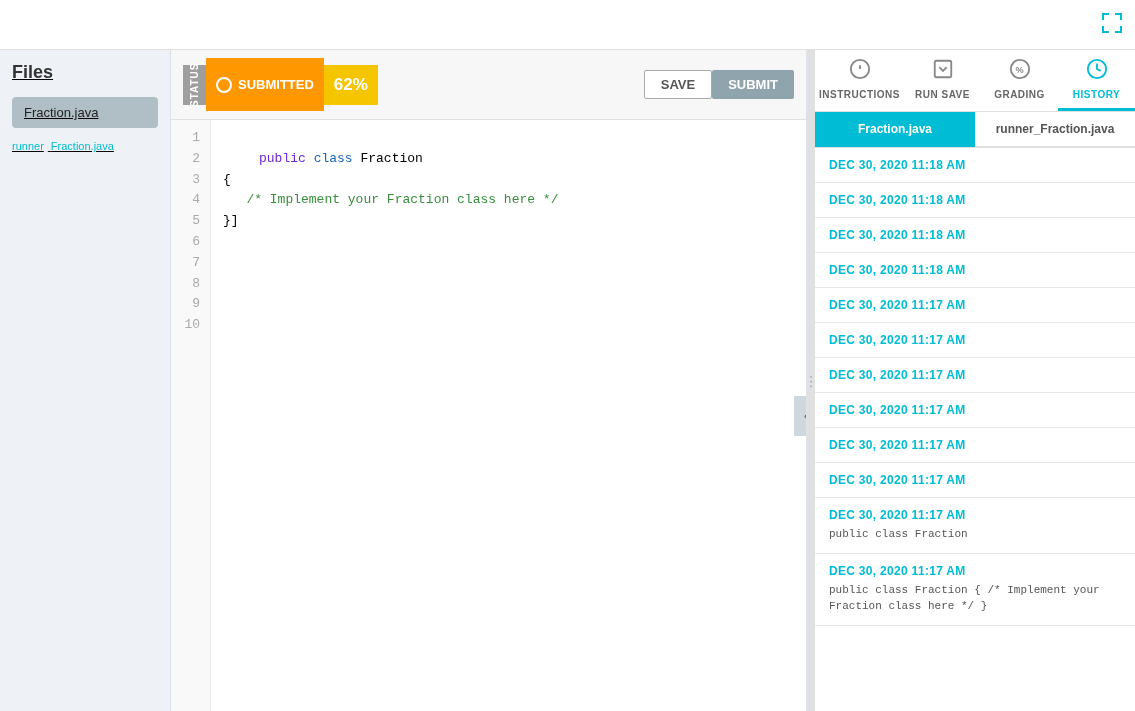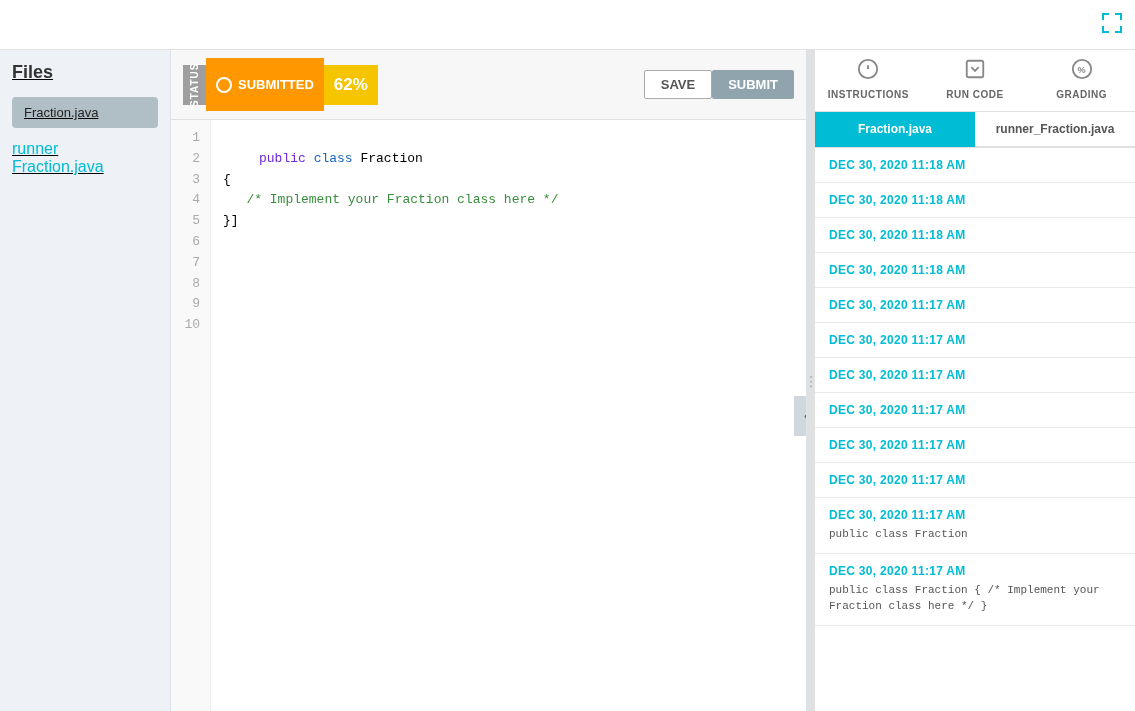--- a/index.html
+++ b/index.html
@@ -53,21 +53,21 @@
       color: #555;
       cursor: pointer;
     }
 
     .file-item.active {
       background: #b0bec5;
       color: #222;
     }
 
     .runner-link {
-      font-size: 16px;
+      font-size: 11px;
       color: #00bcd4;
       cursor: pointer;
       padding: 4px 0;
     }
 
     .runner-link span { margin-right: 4px; }
 
     
     .editor-area {
       flex: 1;
@@ -405,31 +405,40 @@
         </span>
         <span>INSTRUCTIONS</span>
       </div>
       <div class="right-tab">
         <span class="tab-icon">
           <svg width="22" height="22" viewBox="0 0 24 24" fill="none" stroke="#888" stroke-width="2">
             <rect x="3" y="3" width="18" height="18" rx="2"></rect>
               <polyline points="8,10 12,14 16,10"></polyline>
           </svg>
         </span>
-        <span>RUN CODE</span>
+        <span>RUN SAVE</span>
       </div>
       <div class="right-tab">
         <span class="tab-icon">
           <svg width="22" height="22" viewBox="0 0 24 24" fill="none" stroke="#888" stroke-width="2">
             <circle cx="12" cy="12" r="10"></circle>
             <text x="7" y="16" font-size="10" fill="#888" stroke="none">%</text>
           </svg>
         </span>
         <span>GRADING</span>
       </div>
+      <div class="right-tab active">
+        <span class="tab-icon">
+          <svg width="22" height="22" viewBox="0 0 24 24" fill="none" stroke="#00bcd4" stroke-width="2">
+            <circle cx="12" cy="12" r="10"></circle>
+            <polyline points="12,6 12,12 16,14"></polyline>
+          </svg>
+        </span>
+        <span style="color:#00bcd4">HISTORY</span>
+      </div>
     </div>
 
     <div class="history-content">
 
       <div class="history-file-tabs">
         <div class="history-file-tab">Fraction.java</div>
         <div class="history-file-tab inactive">runner_Fraction.java</div>
       </div>
 
       <div class="history-entry">

